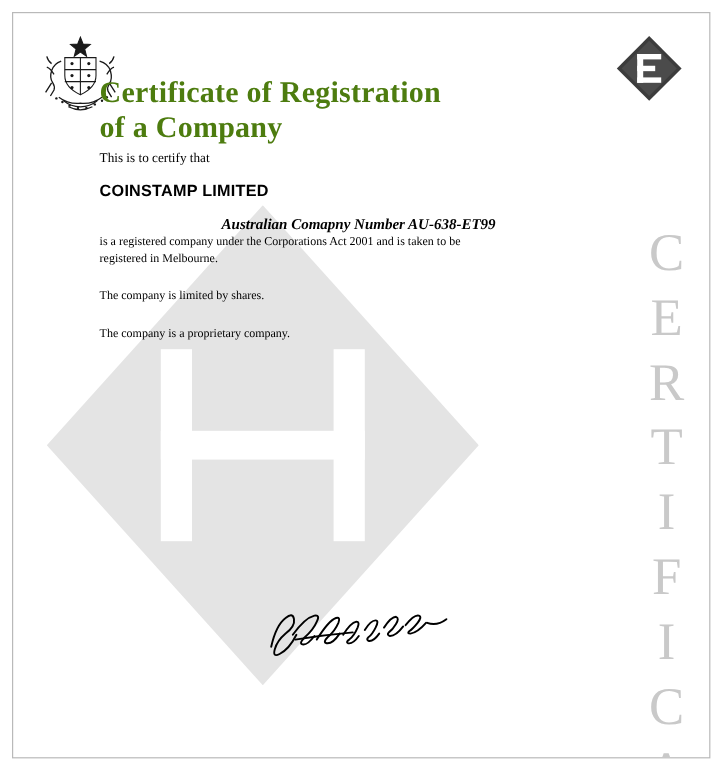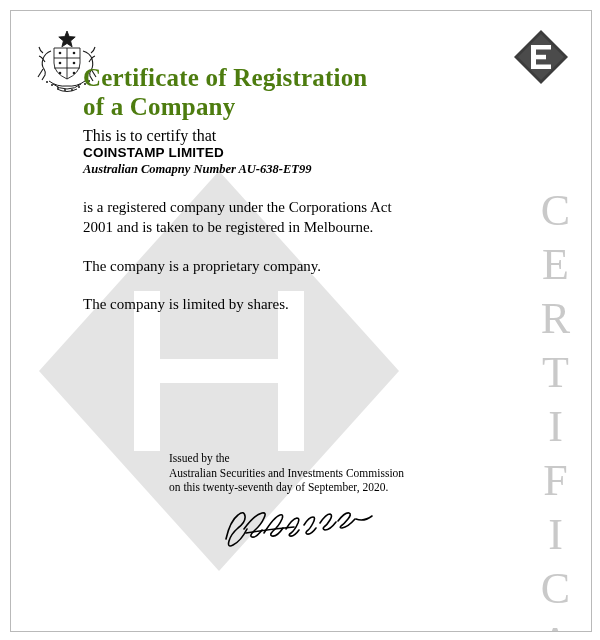--- a/index.html
+++ b/index.html
@@ -101,38 +101,40 @@
 
   
   .body-block {
     position: absolute;
     left: 72px;
     top: 115px;
     width: 330px;
     z-index: 3;
   }
   .certify-line {
-    font-size: 16px;
+    font-size: 11px;
     line-height: 1.2;
+    margin-bottom: 12px;
   }
   .company-name {
     font-family: "Liberation Sans", sans-serif;
     font-size: 13.5px;
     font-weight: 700;
     letter-spacing: 0.2px;
-    margin-bottom: 2px;
+    margin-bottom: 14px;
   }
   .acn-line {
     font-size: 12.5px;
     font-weight: 700;
     font-style: italic;
-    margin-bottom: 20px;
+    margin-bottom: 0;
+    text-align: right;
   }
   .para {
-    font-size: 15px;
+    font-size: 10px;
     line-height: 1.35;
     margin-bottom: 18px;
   }
   .para:last-child { margin-bottom: 0; }
 
   
   .issued-block {
     position: absolute;
     left: 158px;
     top: 440px;
@@ -234,29 +236,24 @@
     <div class="title-block">
       <div class="title-line">Certificate of Registration</div>
       <div class="title-line">of a Company</div>
     </div>
 
     <div class="body-block">
       <div class="certify-line">This is to certify that</div>
       <div class="company-name">COINSTAMP LIMITED</div>
       <div class="acn-line">Australian Comapny Number AU-638-ET99</div>
       <div class="para">is a registered company under the Corporations Act 2001 and is taken to be registered in Melbourne.</div>
+      <div class="para">The company is limited by shares.</div>
       <div class="para">The company is a proprietary company.</div>
-      <div class="para">The company is limited by shares.</div>
     </div>
 
-    <div class="issued-block">
-      <div>Issued by the</div>
-      <div>Australian Securities and Investments Commission</div>
-      <div>on this twenty-seventh day of September, 2020.</div>
-    </div>
 
     <svg class="signature" viewBox="0 0 175 48" xmlns="http://www.w3.org/2000/svg">
       <g fill="none" stroke="#000000" stroke-width="1.6" stroke-linecap="round">
         <path d="M10 40 q4 -18 12 -24 q6 -5 7 1 q1 6 -7 12 q-7 6 -9 13 q-2 7 4 4 q8 -4 14 -16"></path>
         <path d="M28 30 q10 -14 18 -16 q5 -1 2 5 q-3 7 -10 13 q-5 5 -2 6 q4 1 10 -7"></path>
         <path d="M48 34 q10 -16 16 -18 q4 -1 2 4 q-3 7 -9 12 q-4 4 -1 5 q5 1 11 -8"></path>
         <path d="M70 30 q6 -10 11 -11 q3 0 1 5 q-3 7 -7 10 q-3 2 -1 3 q4 1 9 -6"></path>
         <path d="M88 26 q5 -8 9 -8 q3 0 0 6 q-3 6 -6 8 q-2 2 0 3 q4 1 9 -6"></path>
         <path d="M104 24 q6 -9 10 -9 q3 1 0 6 q-3 5 -6 7 q-2 2 1 3 q5 0 11 -8"></path>
         <path d="M122 22 q7 -9 11 -8 q3 1 -1 6 q-4 5 -7 7 q-2 2 1 2 q6 -1 13 -9"></path>

